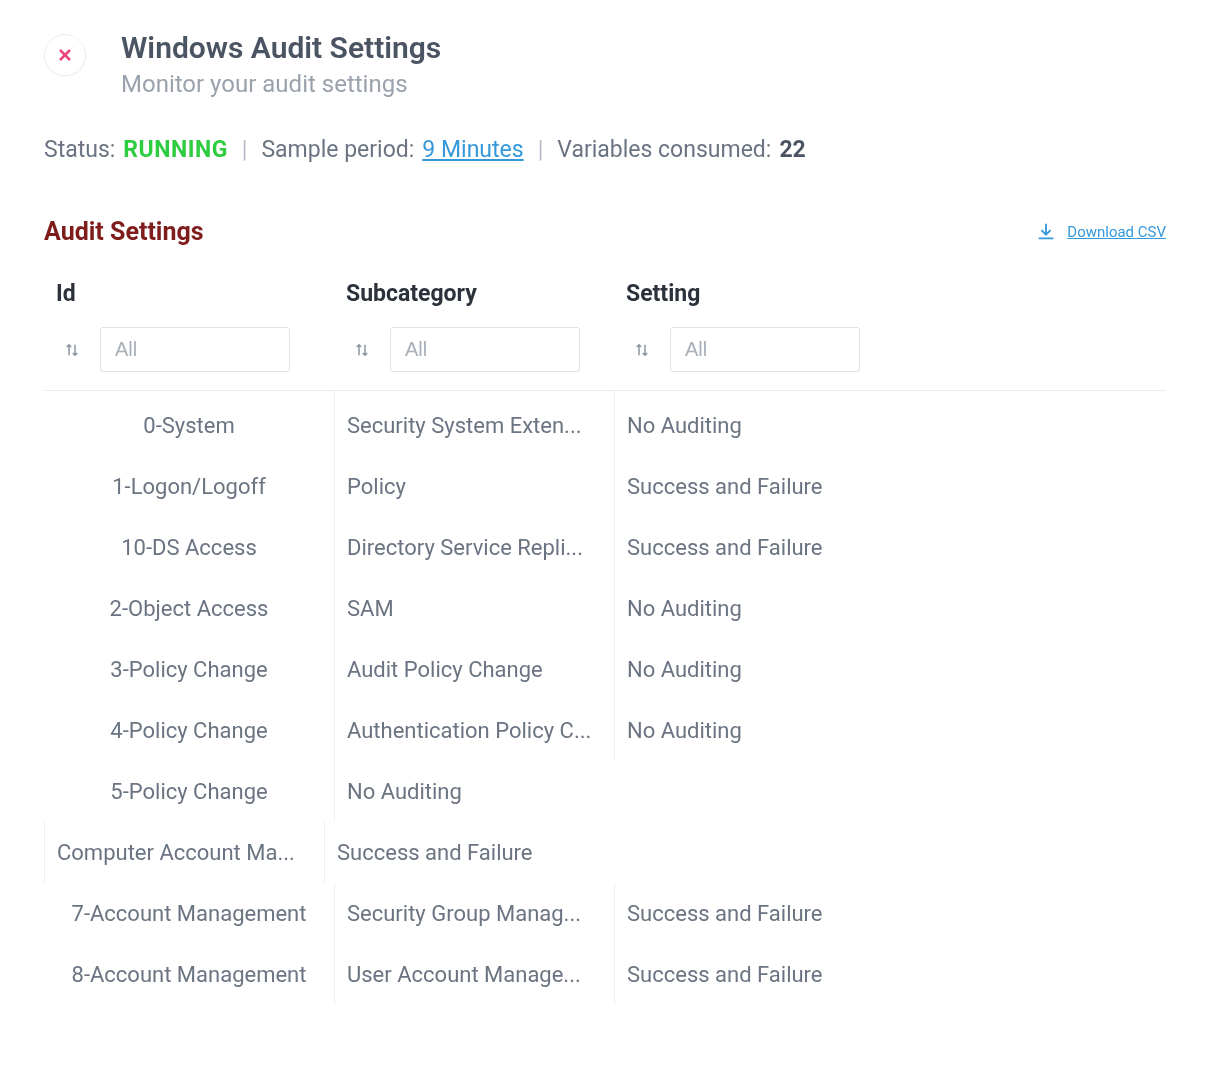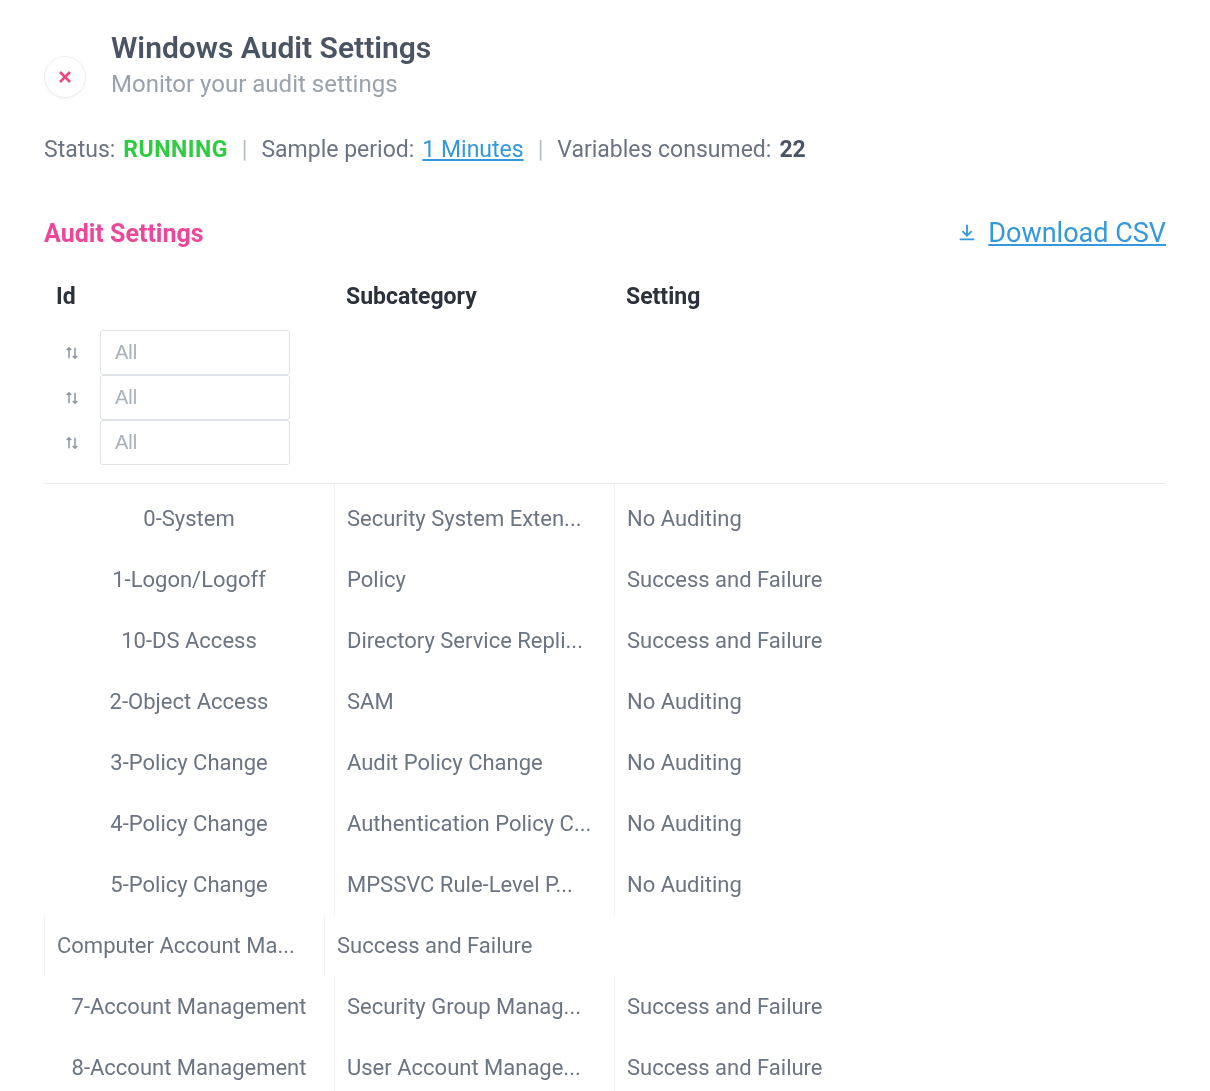--- a/index.html
+++ b/index.html
@@ -3,49 +3,49 @@
   <meta charset="utf-8">
   <style>
     * { box-sizing: border-box; margin: 0; padding: 0; }
     body {
       font-family: -apple-system, BlinkMacSystemFont, "Segoe UI", Roboto, Helvetica, Arial, sans-serif;
       background: #fff;
       width: 1210px;
       color: #5f6b7a;
     }
     .panel { padding: 30px 44px 40px 44px; }
-    .header-row { display: flex; align-items: flex-end; gap: 25px; }
+    .header-row { display: flex; align-items: flex-start; gap: 35px; }
     .close-btn {
       width: 42px; height: 42px; border-radius: 50%;
       background: #fff; border: 1px solid #eceef1;
       display: flex; align-items: center; justify-content: center;
       box-shadow: 0 1px 2px rgba(0,0,0,0.04);
       cursor: pointer; flex-shrink: 0; margin-top: 4px;
     }
     .close-btn svg { stroke: #e8467c; stroke-width: 2.5; }
     .title { font-size: 30px; font-weight: 600; color: #4a5463; line-height: 1.2; }
     .subtitle { font-size: 24px; color: #9aa2ad; margin-top: 4px; }
     .status-line { margin-top: 38px; font-size: 23px; color: #6b7482; display: flex; align-items: center; flex-wrap: wrap; gap: 8px; }
     .status-label, .sample-label, .vars-label { color: #6b7482; }
     .status-running { color: #2ecc40; font-weight: 700; letter-spacing: 0.5px; }
     .divider { color: #b5bcc5; margin: 0 6px; }
     .sample-link { color: #3498db; text-decoration: underline; cursor: pointer; }
     .vars-count { color: #4a5463; font-weight: 700; }
     .section-row { display: flex; align-items: center; justify-content: space-between; margin-top: 54px; }
-    .section-title { font-size: 25px; font-weight: 700; color: #ec4899; }
-    .download-link { display: flex; align-items: center; gap: 10px; color: #3498db; font-size: 27px; text-decoration: underline; cursor: pointer; }
+    .section-title { font-size: 25px; font-weight: 700; color: #7f1d1d; }
+    .download-link { display: flex; align-items: center; gap: 10px; color: #3498db; font-size: 15px; text-decoration: underline; cursor: pointer; }
     .download-link svg { stroke: #3498db; fill: none; stroke-width: 2; }
     .table { margin-top: 34px; width: 100%; }
     .thead { display: flex; }
     .col { padding: 0 12px; }
     .col-id { width: 290px; flex-shrink: 0; }
     .col-sub { width: 280px; flex-shrink: 0; }
     .col-set { flex: 1; }
     .th-label { font-size: 23px; font-weight: 700; color: #2b323b; }
-    .filter-row { display: flex; margin-top: 20px; padding-bottom: 18px; flex-direction: column; }
+    .filter-row { display: flex; margin-top: 20px; padding-bottom: 18px; }
     .filter-cell { display: flex; align-items: center; gap: 12px; }
     .sort-btn { width: 32px; height: 32px; display: flex; align-items: center; justify-content: center; cursor: pointer; color: #8b95a3; }
     .sort-btn svg { stroke: #8b95a3; stroke-width: 2; fill: none; }
     .filter-input {
       border: 1px solid #dfe3e8; border-radius: 3px;
       padding: 10px 14px; font-size: 20px; color: #555;
       width: 190px; background: #fff;
     }
     .filter-input::placeholder { color: #a8b0ba; }
     .tbody { border-top: 1px solid #e8ebef; }
@@ -74,21 +74,21 @@
       <div class="title">Windows Audit Settings</div>
       <div class="subtitle">Monitor your audit settings</div>
     </div>
   </div>
 
   <div class="status-line">
     <span class="status-label">Status:</span>
     <span class="status-running">RUNNING</span>
     <span class="divider">|</span>
     <span class="sample-label">Sample period:</span>
-    <span class="sample-link">1 Minutes</span>
+    <span class="sample-link">9 Minutes</span>
     <span class="divider">|</span>
     <span class="vars-label">Variables consumed:</span>
     <span class="vars-count">22</span>
   </div>
 
   <div class="section-row">
     <div class="section-title">Audit Settings</div>
     <a class="download-link">
       <svg width="22" height="22" viewBox="0 0 24 24">
         <path d="M12 3 L12 14 M7 10 L12 15 L17 10 M4 19 L20 19"></path>
@@ -163,21 +163,20 @@
           <div class="cell col col-sub">Audit Policy Change</div>
           <div class="cell col col-set">No Auditing</div>
         </div>
         <div class="row">
           <div class="cell col col-id">4-Policy Change</div>
           <div class="cell col col-sub">Authentication Policy C...</div>
           <div class="cell col col-set">No Auditing</div>
         </div>
         <div class="row">
           <div class="cell col col-id">5-Policy Change</div>
-          <div class="cell col col-sub">MPSSVC Rule-Level P...</div>
           <div class="cell col col-set">No Auditing</div>
         </div>
         <div class="row">
           <div class="cell col col-sub">Computer Account Ma...</div>
           <div class="cell col col-set">Success and Failure</div>
         </div>
         <div class="row">
           <div class="cell col col-id">7-Account Management</div>
           <div class="cell col col-sub">Security Group Manag...</div>
           <div class="cell col col-set">Success and Failure</div>

